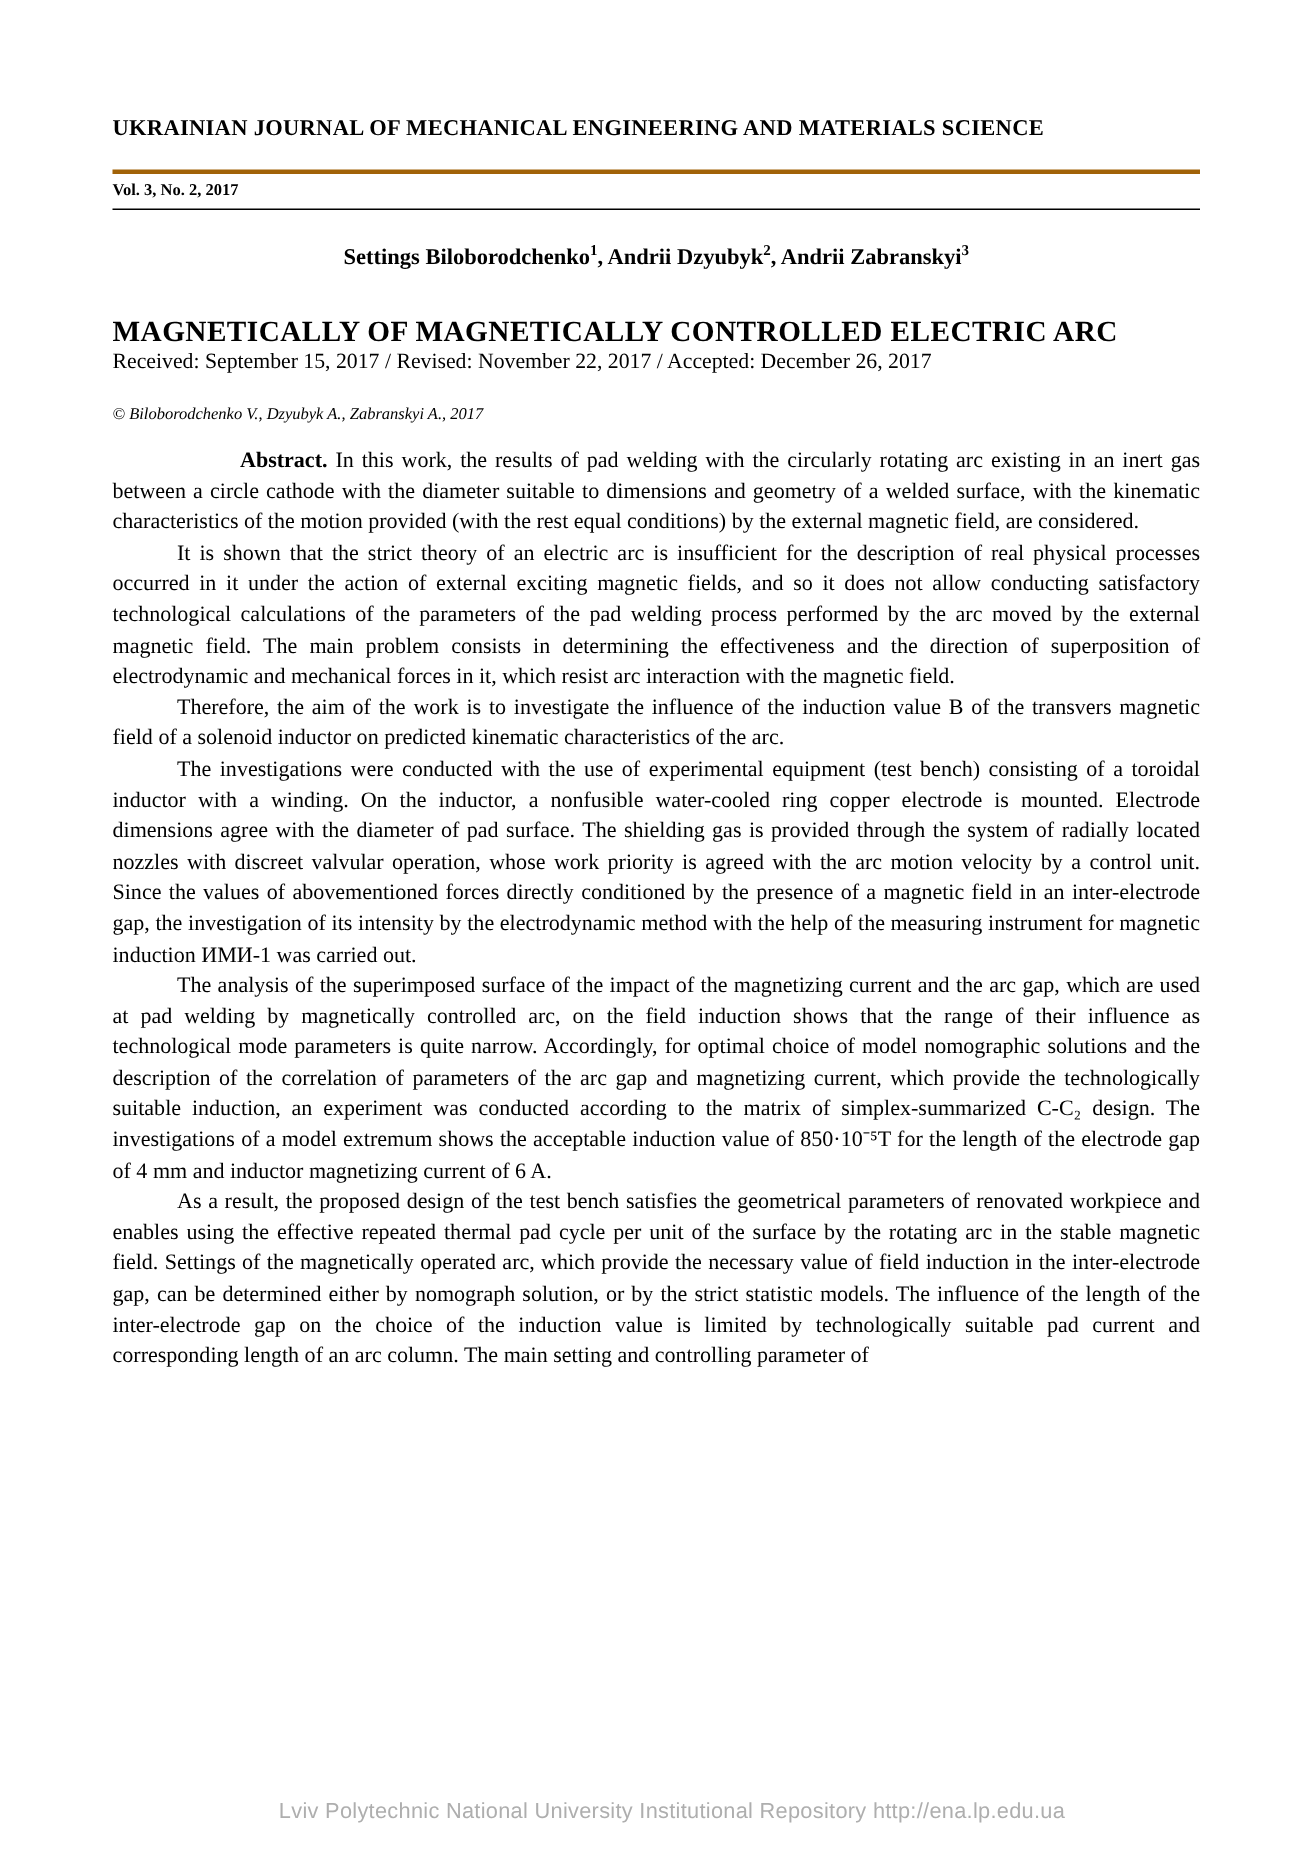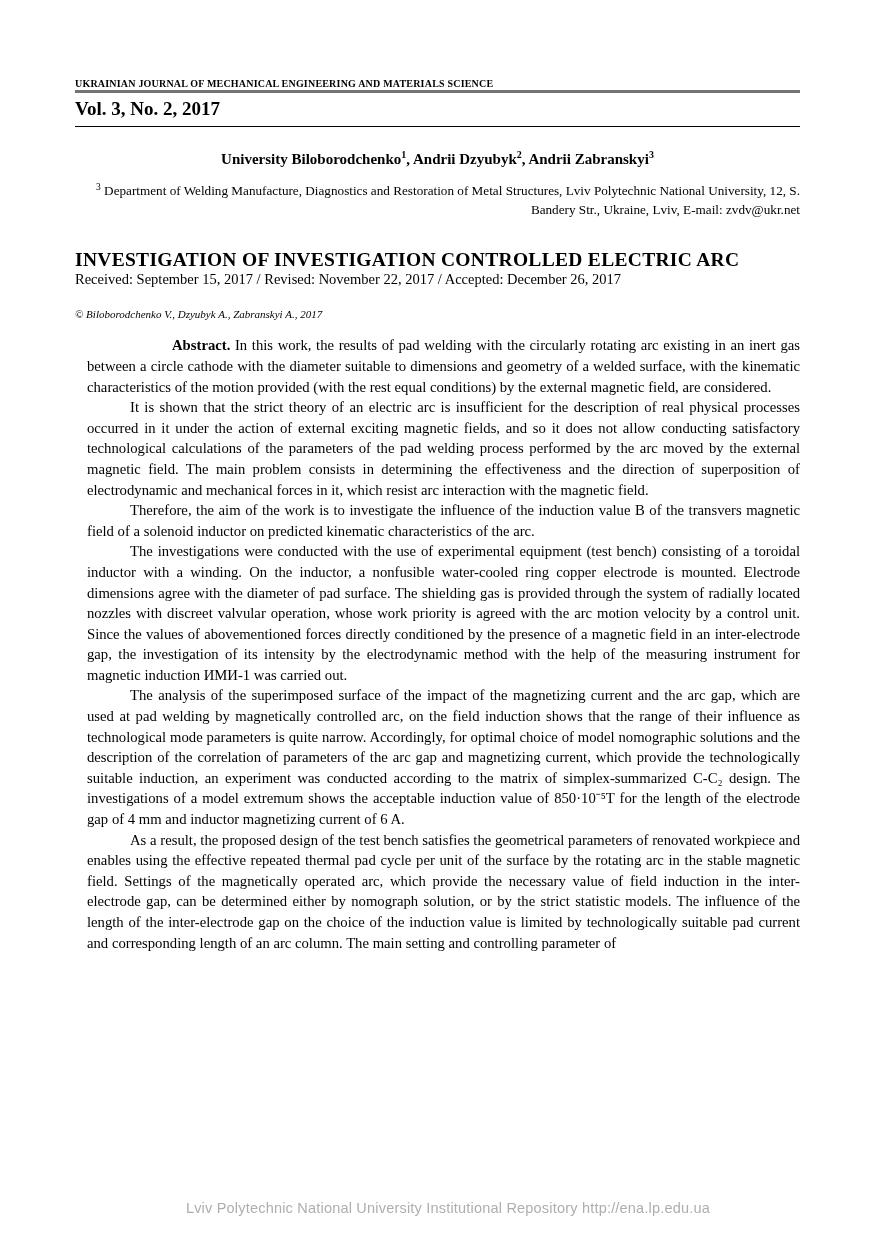--- a/index.html
+++ b/index.html
@@ -14,29 +14,29 @@
     font-family: "Liberation Serif", serif;
     color: #000000;
     overflow: hidden;
   }
   .page {
     box-sizing: border-box;
     padding: 78px 76px 0 75px;
   }
   .journal-header {
     font-weight: bold;
-    font-size: 10px;
+    font-size: 15px;
     letter-spacing: 0.2px;
-    padding-bottom: 1px;
-    border-bottom: 3px solid #737373;
+    padding-bottom: 18px;
+    border-bottom: 3px solid #a16207;
     white-space: nowrap;
   }
   .volume-line {
     font-weight: bold;
-    font-size: 19px;
+    font-size: 11px;
     padding: 5px 0 6px 0;
     border-bottom: 1.5px solid #000;
   }
   .authors-line {
     margin-top: 22px;
     text-align: center;
     font-weight: bold;
     font-size: 15px;
   }
   .authors-line sup {
@@ -63,21 +63,20 @@
   .dates-line {
     font-size: 14.5px;
   }
   .copyright-line {
     margin-top: 20px;
     font-size: 11px;
     font-style: italic;
   }
   .abstract {
     margin-top: 15px;
-    margin-left: 12px;
   }
   .abstract p {
     margin: 0;
     text-align: justify;
     text-indent: 43px;
     font-size: 14.7px;
     line-height: 20.6px;
   }
   .abstract p.first {
     text-indent: 85px;
@@ -100,27 +99,26 @@
 </style>
 </head>
 <body>
 
 <div class="page">
 
   <div class="journal-header">UKRAINIAN JOURNAL OF MECHANICAL ENGINEERING AND MATERIALS SCIENCE</div>
 
   <div class="volume-line">Vol. 3, No. 2, 2017</div>
 
-  <div class="authors-line"><span>University Biloborodchenko</span><sup>1</sup><span>, </span><span>Andrii Dzyubyk</span><sup>2</sup><span>, </span><span>Andrii Zabranskyi</span><sup>3</sup></div>
+  <div class="authors-line"><span>Settings Biloborodchenko</span><sup>1</sup><span>, </span><span>Andrii Dzyubyk</span><sup>2</sup><span>, </span><span>Andrii Zabranskyi</span><sup>3</sup></div>
 
   <div class="affiliations">
-    <p class="affiliation"><sup>3</sup><span> Department of Welding Manufacture, Diagnostics and Restoration of Metal Structures, Lviv Polytechnic National University, 12, S. Bandery Str., Ukraine, Lviv, E-mail: zvdv@ukr.net</span></p>
   </div>
 
-  <div class="paper-title">INVESTIGATION OF INVESTIGATION CONTROLLED ELECTRIC ARC</div>
+  <div class="paper-title">MAGNETICALLY OF MAGNETICALLY CONTROLLED ELECTRIC ARC</div>
 
   <div class="dates-line">Received: September 15, 2017 / Revised: November 22, 2017 / Accepted: December 26, 2017</div>
 
   <div class="copyright-line">© Biloborodchenko V., Dzyubyk A., Zabranskyi A., 2017</div>
 
   <div class="abstract">
     <p class="first"><span class="abstract-label">Abstract.</span> <span>In this work, the results of pad welding with the circularly rotating arc existing in an inert gas between a circle cathode with the diameter suitable to dimensions and geometry of a welded surface, with the kinematic characteristics of the motion provided (with the rest equal conditions) by the external magnetic field, are considered.</span></p>
     <p>It is shown that the strict theory of an electric arc is insufficient for the description of real physical processes occurred in it under the action of external exciting magnetic fields, and so it does not allow conducting satisfactory technological calculations of the parameters of the pad welding process performed by the arc moved by the external magnetic field. The main problem consists in determining the effectiveness and the direction of superposition of electrodynamic and mechanical forces in it, which resist arc interaction with the magnetic field.</p>
     <p>Therefore, the aim of the work is to investigate the influence of the induction value B of the transvers magnetic field of a solenoid inductor on predicted kinematic characteristics of the arc.</p>
     <p>The investigations were conducted with the use of experimental equipment (test bench) consisting of a toroidal inductor with a winding. On the inductor, a nonfusible water-cooled ring copper electrode is mounted. Electrode dimensions agree with the diameter of pad surface. The shielding gas is provided through the system of radially located nozzles with discreet valvular operation, whose work priority is agreed with the arc motion velocity by a control unit. Since the values of abovementioned forces directly conditioned by the presence of a magnetic field in an inter-electrode gap, the investigation of its intensity by the electrodynamic method with the help of the measuring instrument for magnetic induction ИМИ-1 was carried out.</p>

